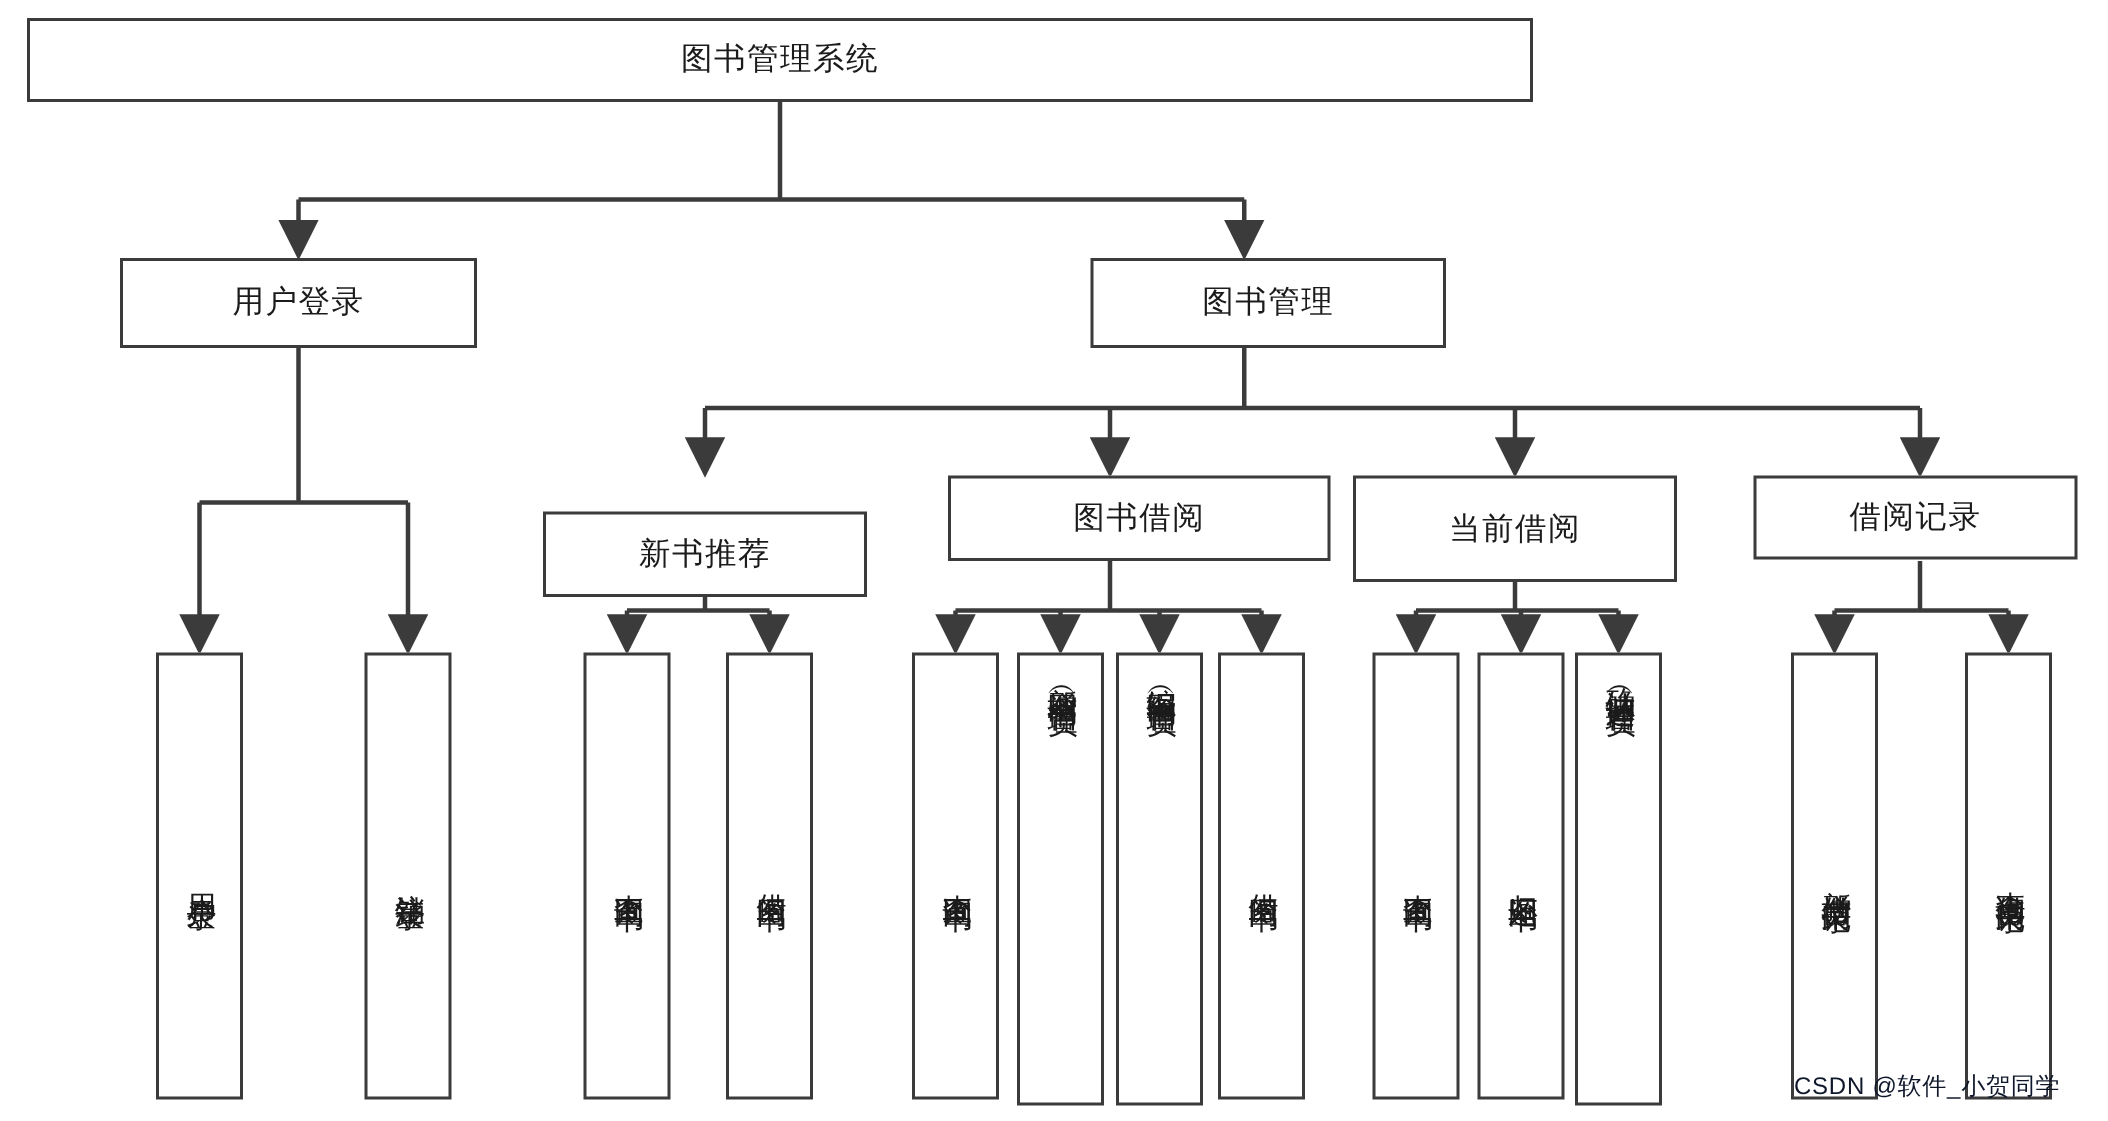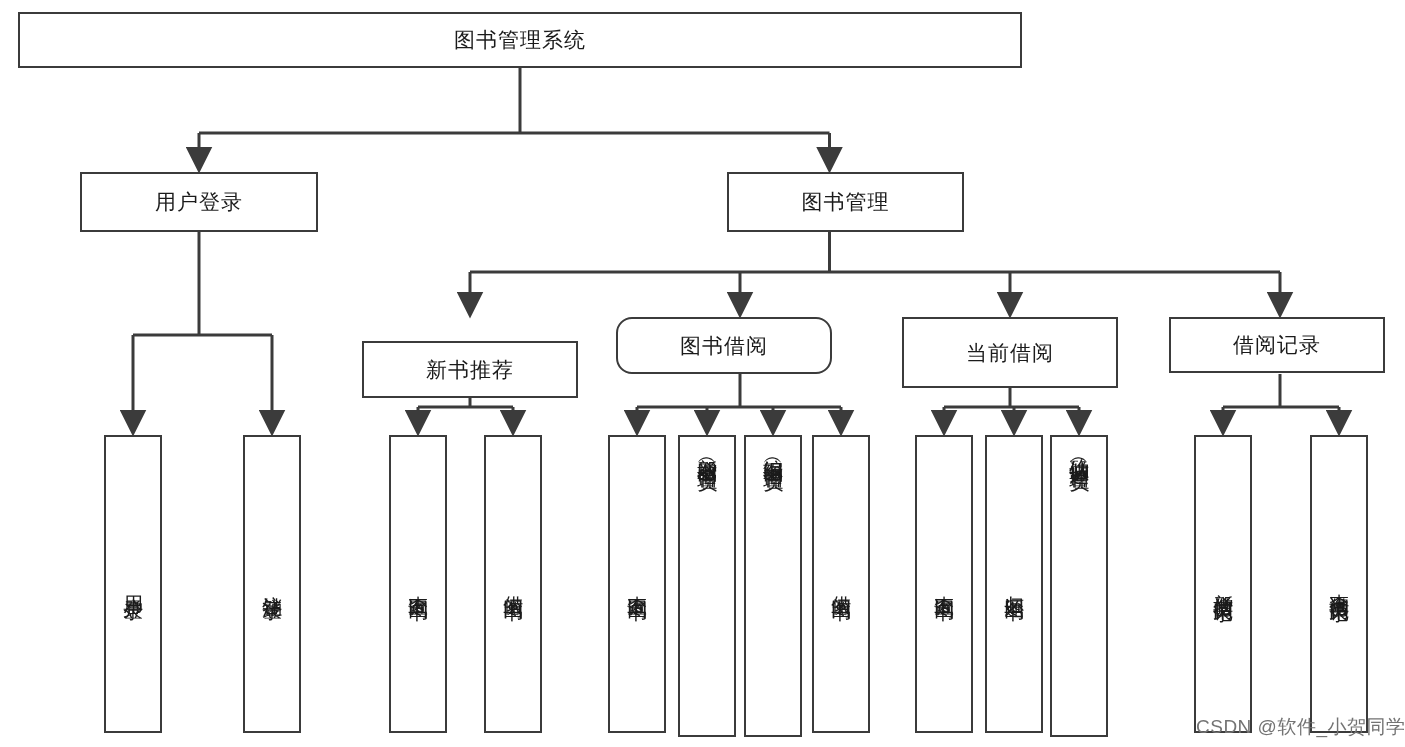--- a/index.html
+++ b/index.html
@@ -54,22 +54,22 @@
     line-height: 1.18;
     letter-spacing: 2px;
     white-space: nowrap;
   }
   .node.vert.centered {
     align-items: center;
     padding-top: 0;
   }
   .watermark {
     position: absolute;
-    font-size: 19px;
-    color: #737373;
+    font-size: 16px;
+    color: #0f172a;
     white-space: nowrap;
     letter-spacing: 0.5px;
   }
 </style>
 </head>
 <body>
 
 <div id="diagram-root">
 
   <svg class="connectors" viewBox="0 0 1405 747" xmlns="http://www.w3.org/2000/svg">
@@ -121,21 +121,21 @@
       </div>
       <div class="node horiz" style="left: 80px; top: 172px; width: 238px; height: 60px;">
         <span class="node-label">用户登录</span>
       </div>
       <div class="node horiz" style="left: 711px; top: 172px; width: 237px; height: 60px; margin-left: 16px;">
         <span class="node-label">图书管理</span>
       </div>
       <div class="node horiz" style="left: 362px; top: 317px; width: 216px; height: 57px; margin-top: 24px;">
         <span class="node-label">新书推荐</span>
       </div>
-      <div class="node horiz" style="left: 616px; top: 317px; width: 216px; height: 57px; border-radius: 16px;">
+      <div class="node horiz" style="left: 632px; top: 317px; width: 255px; height: 57px;">
         <span class="node-label">图书借阅</span>
       </div>
       <div class="node horiz" style="left: 902px; top: 317px; width: 216px; height: 71px;">
         <span class="node-label">当前借阅</span>
       </div>
       <div class="node horiz" style="left: 1169px; top: 317px; width: 216px; height: 56px;">
         <span class="node-label">借阅记录</span>
       </div>
       <div class="node vert centered" style="left: 104px; top: 435px; width: 58px; height: 298px;">
         <span class="node-label">用户登录</span>

